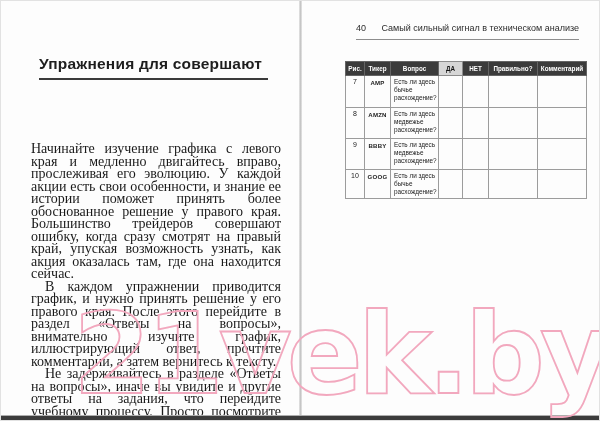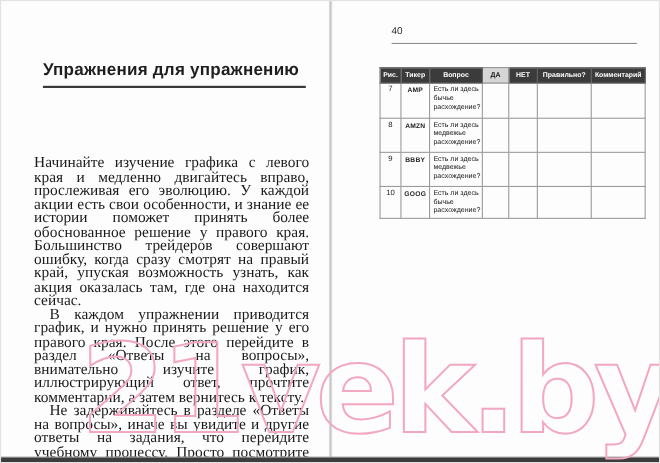--- a/index.html
+++ b/index.html
@@ -91,34 +91,35 @@
     position:absolute; left:0; top:0; width:600px; height:421px;
     pointer-events:none; z-index:5;
   }
 </style>
 </head>
 <body>
 
 <div class="book">
 
   <div class="page page-left">
-    <h1 class="chapter-heading">Упражнения для упражнению</h1>
+    <h1 class="chapter-heading">Упражнения для совершают</h1>
     <div class="body-text">
       <p>Начинайте изучение графика с левого края и медленно двигайтесь вправо, прослеживая его эволюцию. У каждой акции есть свои особенности, и знание ее истории поможет принять более обоснованное решение у правого края. Большинство трейдеров совершают ошибку, когда сразу смотрят на правый край, упуская возможность узнать, как акция оказалась там, где она находится сейчас.</p>
       <p class="indent">В каждом упражнении приводится график, и нужно принять решение у его правого края. После этого перейдите в раздел «Ответы на вопросы», внимательно изучите график, иллюстрирующий ответ, прочтите комментарии, а затем вернитесь к тексту.</p>
       <p class="indent">Не задерживайтесь в разделе «Ответы на вопросы», иначе вы увидите и другие ответы на задания, что перейдите учебному процессу. Просто посмотрите нужный ответ и возвращайтесь к следующему упражнению.</p>
     </div>
   </div>
 
   <div class="gutter"></div>
 
   <div class="page page-right">
 
     <div class="running-head">
       <span>40</span>
+      <span class="running-title">Самый сильный сигнал в техническом анализе</span>
     </div>
 
     <table class="exercise-table">
       <colgroup>
         <col style="width:19px">
           <col style="width:26px">
           <col style="width:48px">
         <col style="width:24px">
           <col style="width:26px">
           <col style="width:49px">

